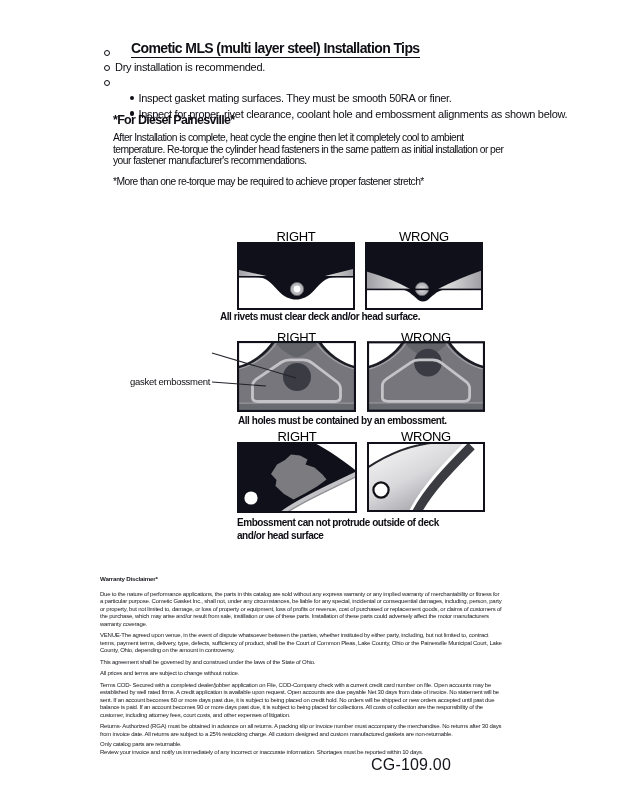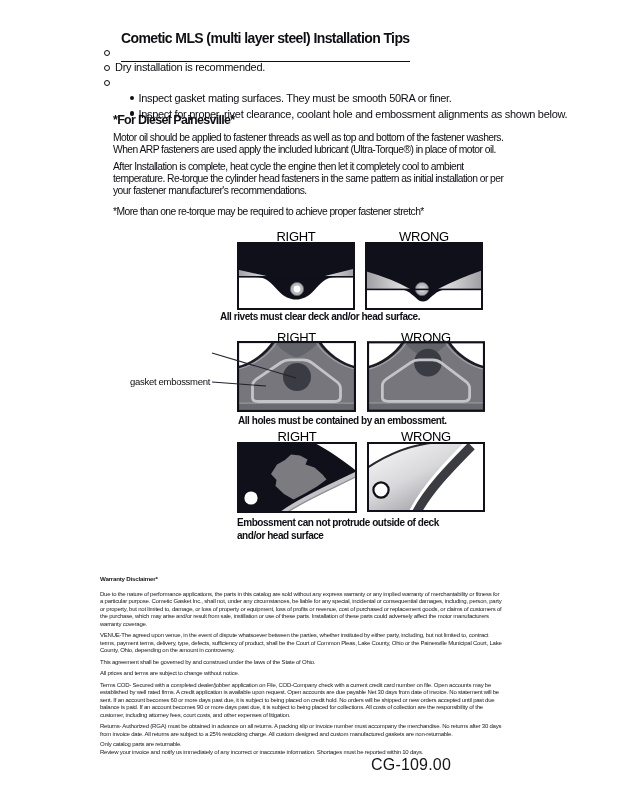--- a/index.html
+++ b/index.html
@@ -2,23 +2,23 @@
 <html style="--ink: #10101a; --gasket-gray: #76767c; --hole-gray: #3b3b43; --emboss-light: #c4c4c8; --deck-dark: #3b3b42; --wedge-gray: #9c9ca1;"><head>
 <meta charset="utf-8">
 <style>
   html,body{margin:0;padding:0;background:#fff;}
   .page{
     position:relative;width:618px;height:800px;background:#ffffff;overflow:hidden;
     font-family:"Liberation Sans","DejaVu Sans",sans-serif;color:#0e0e14;
   }
   
   .title{
-    position:absolute;left:113px;top:22px;margin:8px;
+    position:absolute;left:113px;top:22px;margin:18px;
     font-size:14px;font-weight:bold;letter-spacing:-0.6px;
-    border-bottom:1.6px solid #0e0e14;padding-bottom:15px;display:inline-block;
+    border-bottom:1.6px solid #0e0e14;padding-bottom:1px;display:inline-block;
   }
   
   .bullets{position:absolute;left:104px;top:46px;font-size:11px;letter-spacing:-0.3px;}
   .b{display:flex;align-items:flex-start;white-space:nowrap;height:15.4px;}
   .dot-o{width:4px;height:4px;border:1.1px solid #0e0e14;border-radius:50%;margin:3.6px 5px 0 0;flex:none;}
   .dot-f{width:4.4px;height:4.4px;background:#0e0e14;border-radius:50%;margin:3.8px 4px 0 0;flex:none;}
   .b.sub{margin-left:26px;}
   
   .diesel-h{position:absolute;left:113px;top:113px;margin:0;font-size:12.5px;font-weight:bold;letter-spacing:-0.7px;}
   .diesel{position:absolute;left:113px;top:132px;width:400px;font-size:10.3px;line-height:11.7px;letter-spacing:-0.55px;}
@@ -63,21 +63,20 @@
       <span>Inspect gasket mating surfaces.  They must be smooth 50RA or finer.</span>
     </div>
     <div class="b sub">
       <span class="dot-f"></span>
       <span>Inspect for proper, rivet clearance, coolant hole and embossment alignments as shown below.</span>
     </div>
   </div>
 
   <h2 class="diesel-h">*For Diesel Painesville*</h2>
   <div class="diesel">
-    <p>Motor oil should be applied to fastener threads as well as top and bottom of the fastener washers. When ARP fasteners are used apply the included lubricant (Ultra-Torque®) in place of motor oil.</p>
     <p class="gap2">After Installation is complete, heat cycle the engine then let it completely cool to ambient temperature. Re-torque the cylinder head fasteners in the same pattern as initial installation or per your fastener manufacturer's recommendations.</p>
     <p>*More than one re-torque may be required to achieve proper fastener stretch*</p>
   </div>
 
   <div class="dlabel" style="left:237px;top:229px">RIGHT</div>
   <div class="dlabel" style="left:365px;top:229px">WRONG</div>
 
   <svg class="dg" style="left:237px;top:242px" width="118" height="68" viewBox="0 0 118 68">
     <defs>
       <linearGradient id="w1" x1="0" y1="0" x2="1" y2="0">

